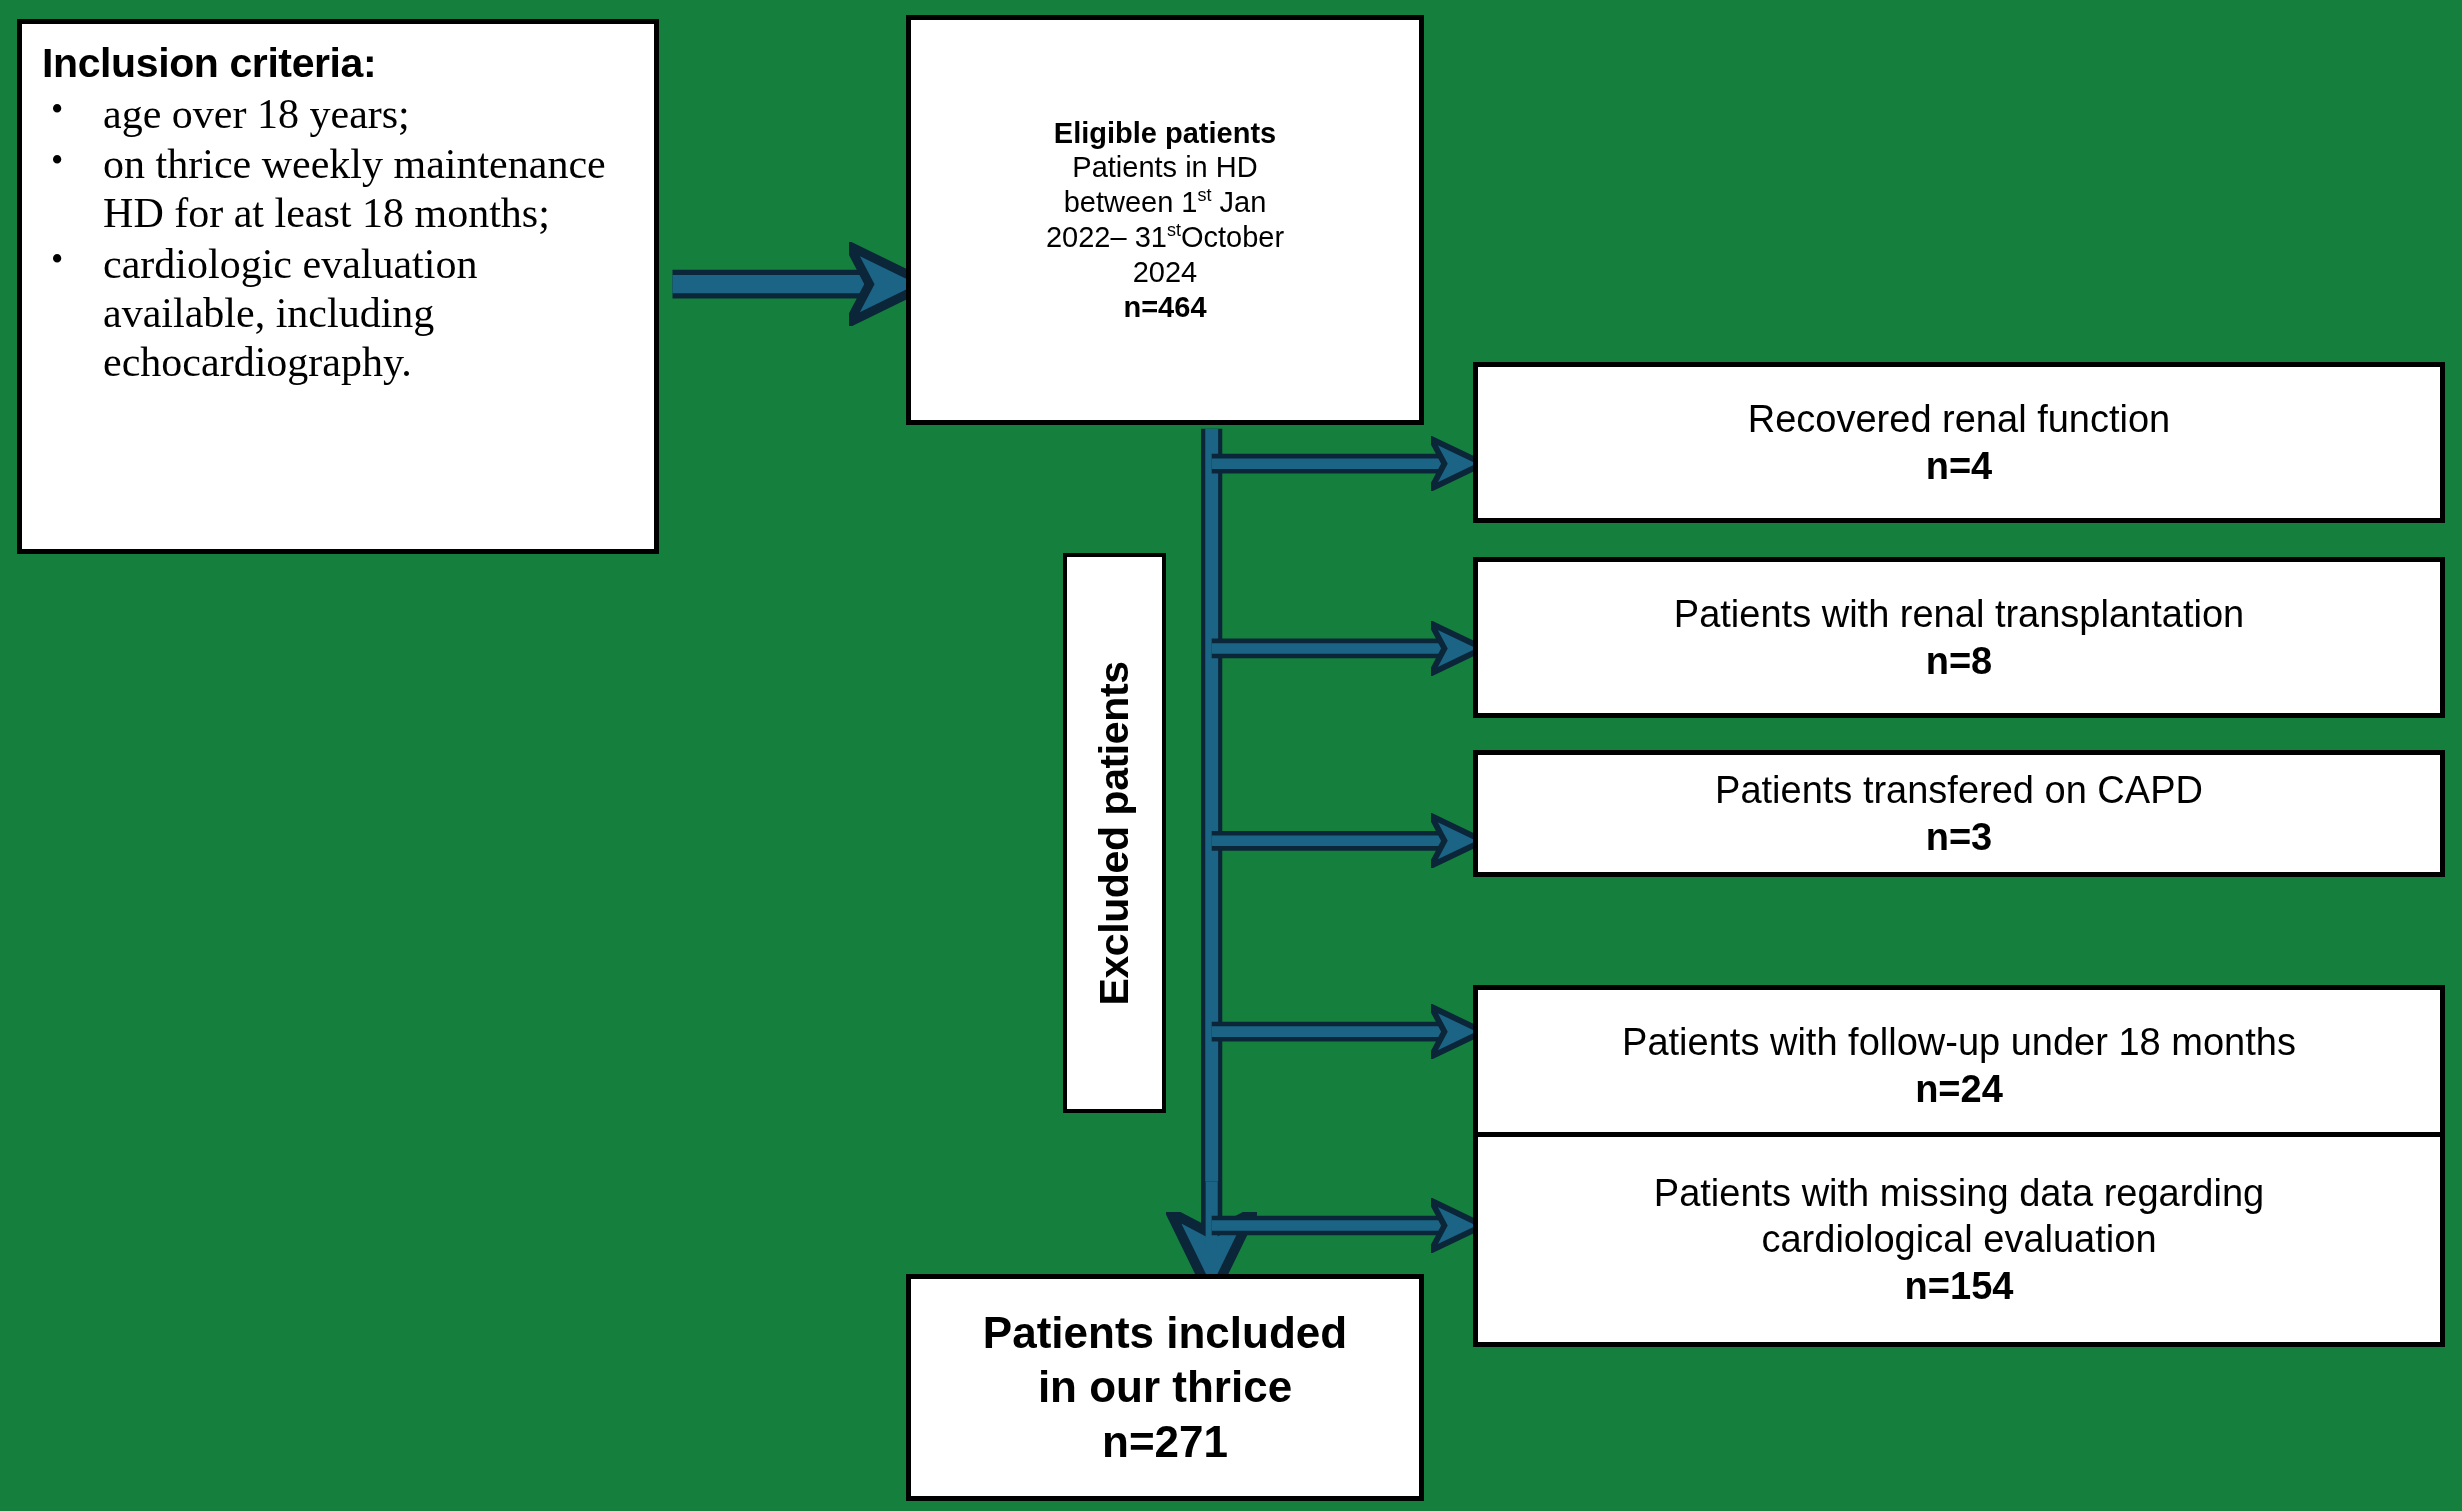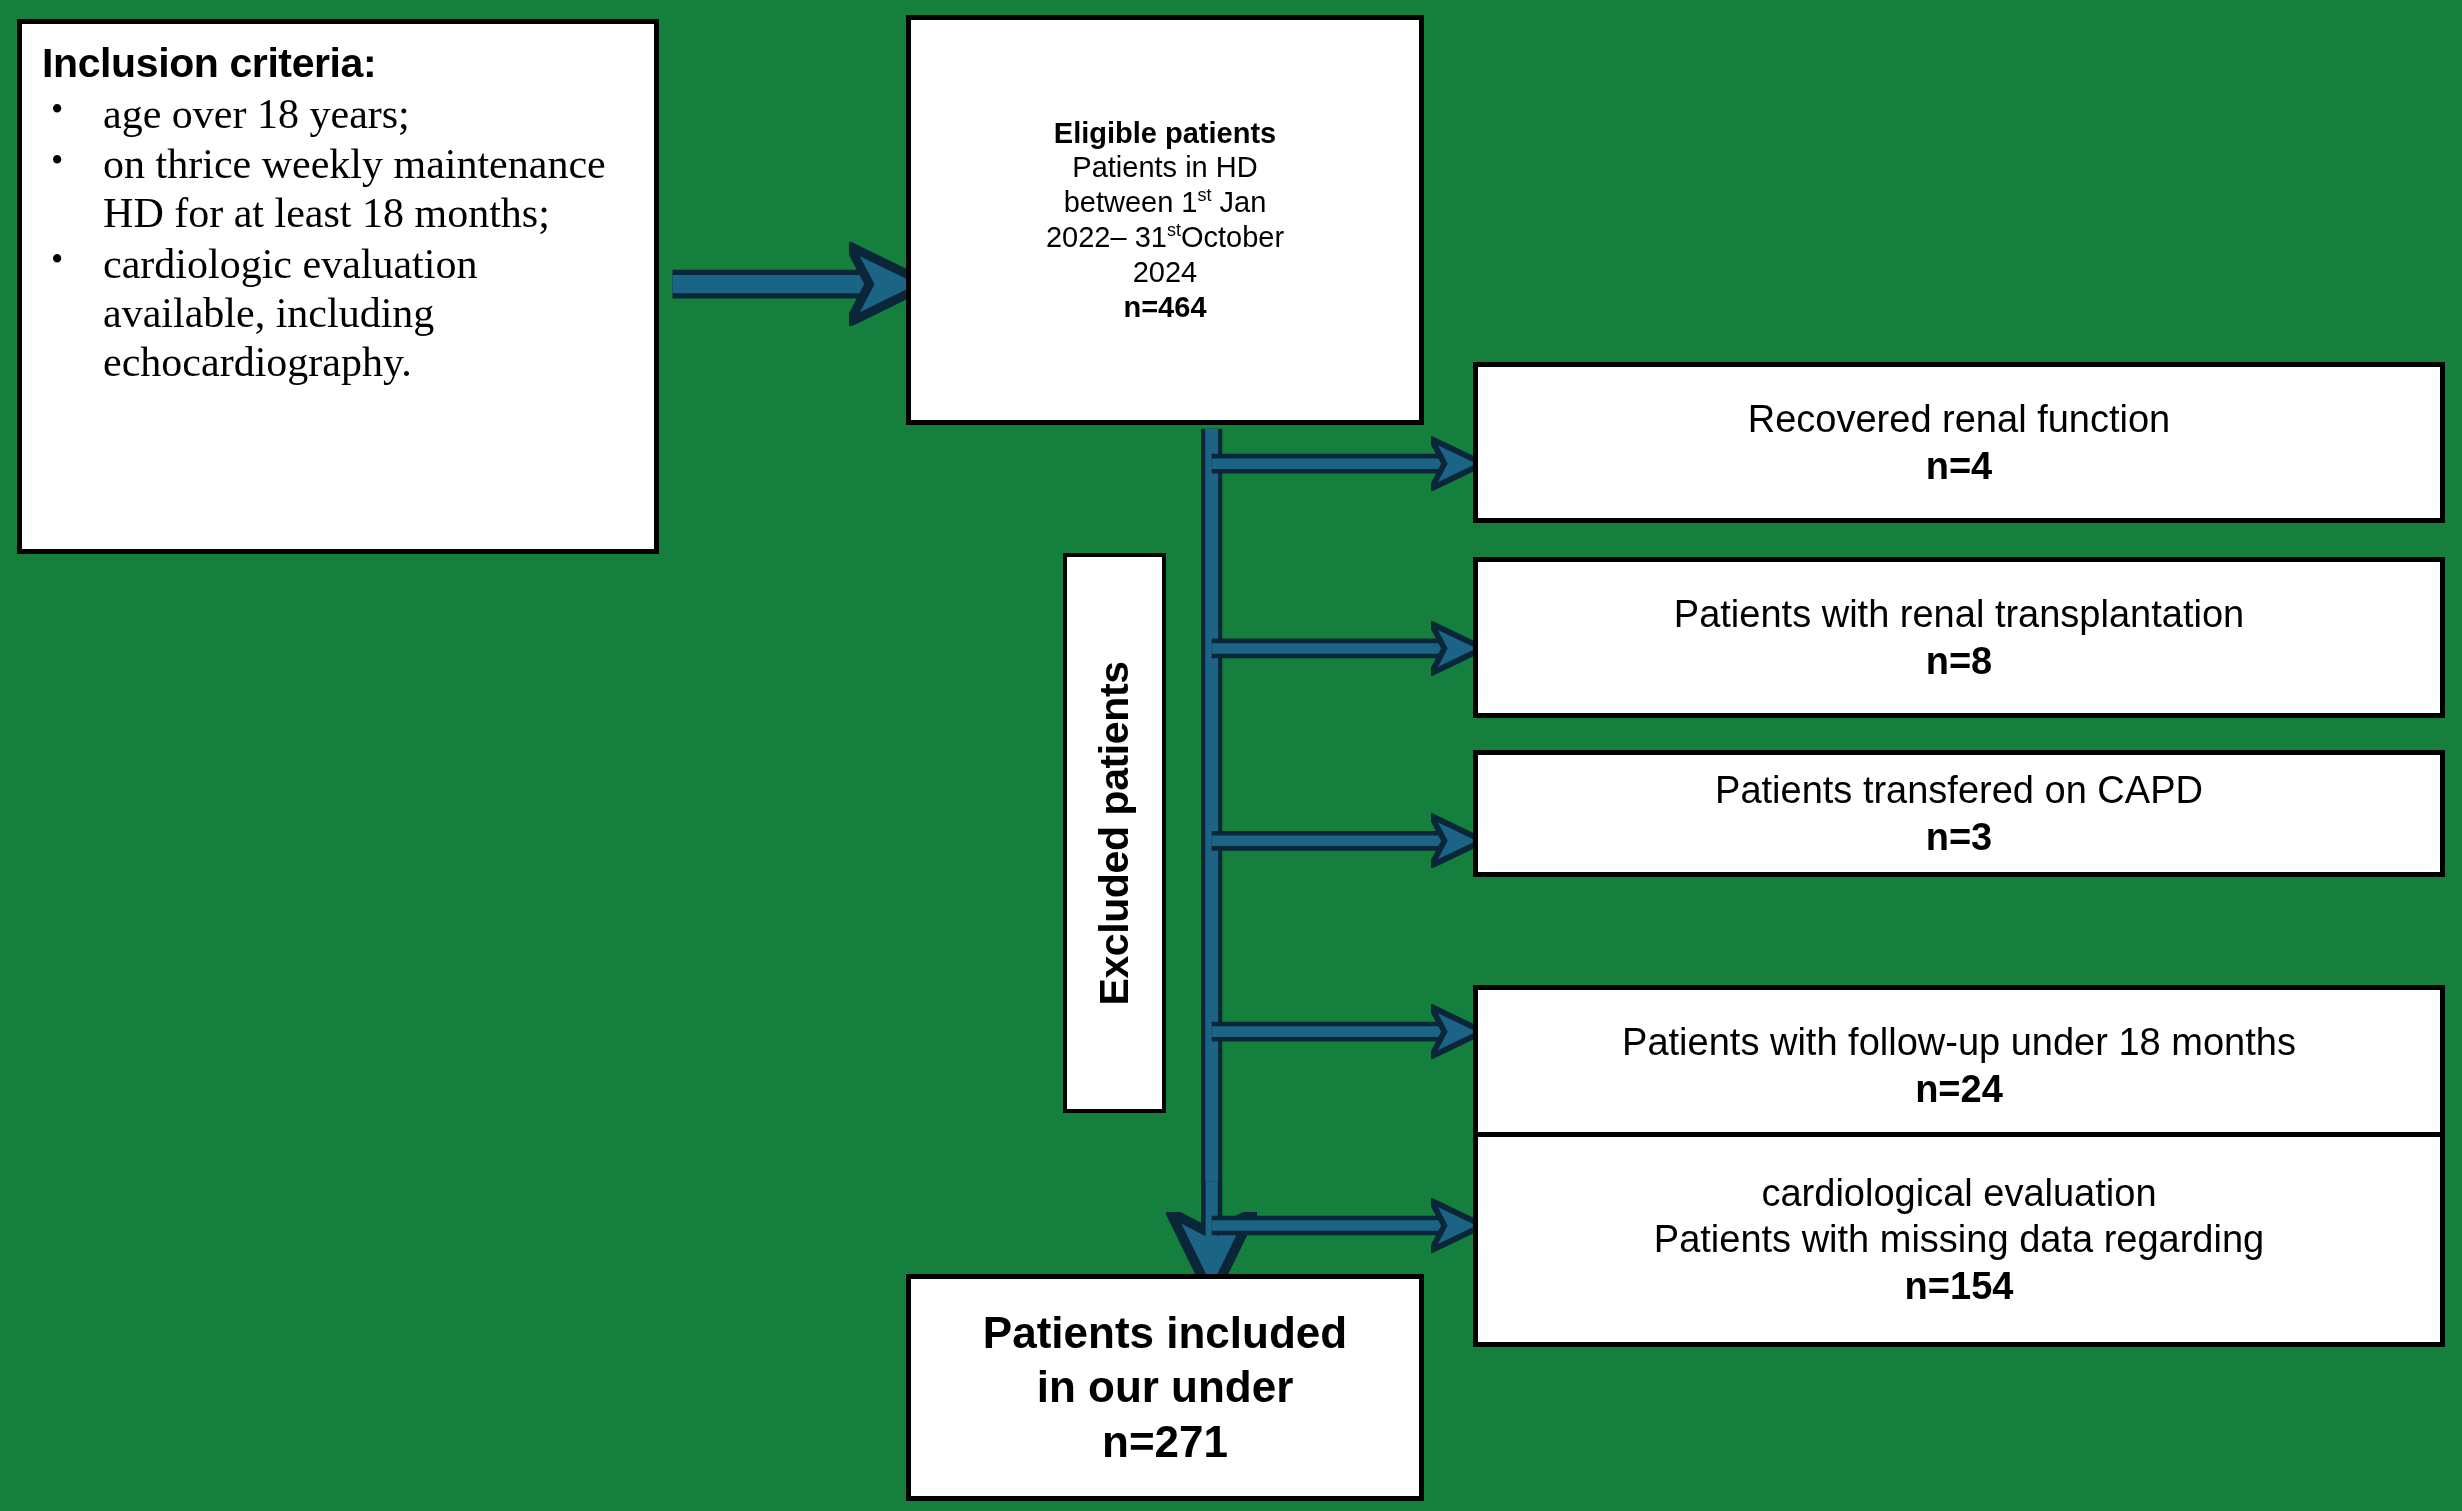--- a/index.html
+++ b/index.html
@@ -229,25 +229,25 @@
     <span class="lbl">Patients transfered on CAPD</span>
     <span class="cnt">n=3</span>
   </div>
 
   <div class="box exclusion-box" id="excl-box-3">
     <span class="lbl">Patients with follow-up under 18 months</span>
     <span class="cnt">n=24</span>
   </div>
 
   <div class="box exclusion-box" id="excl-box-4">
+    <span class="lbl">Patients with missing data regarding</span>
     <span class="lbl">cardiological evaluation</span>
-    <span class="lbl">Patients with missing data regarding</span>
     <span class="cnt">n=154</span>
   </div>
 
   <div class="box" id="included-box">
     <span class="ln">Patients included</span>
-    <span class="ln">in our under</span>
+    <span class="ln">in our thrice</span>
     <span class="ln">n=271</span>
   </div>
 
 </div>
 
 
 </body></html>

